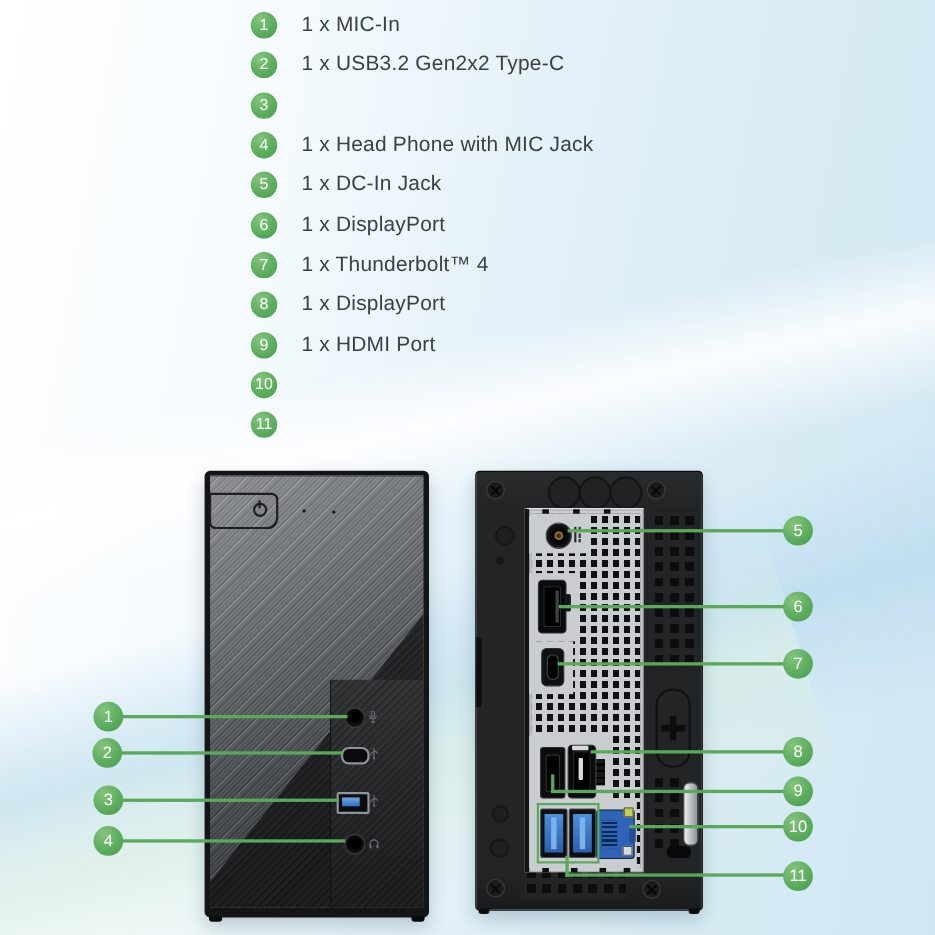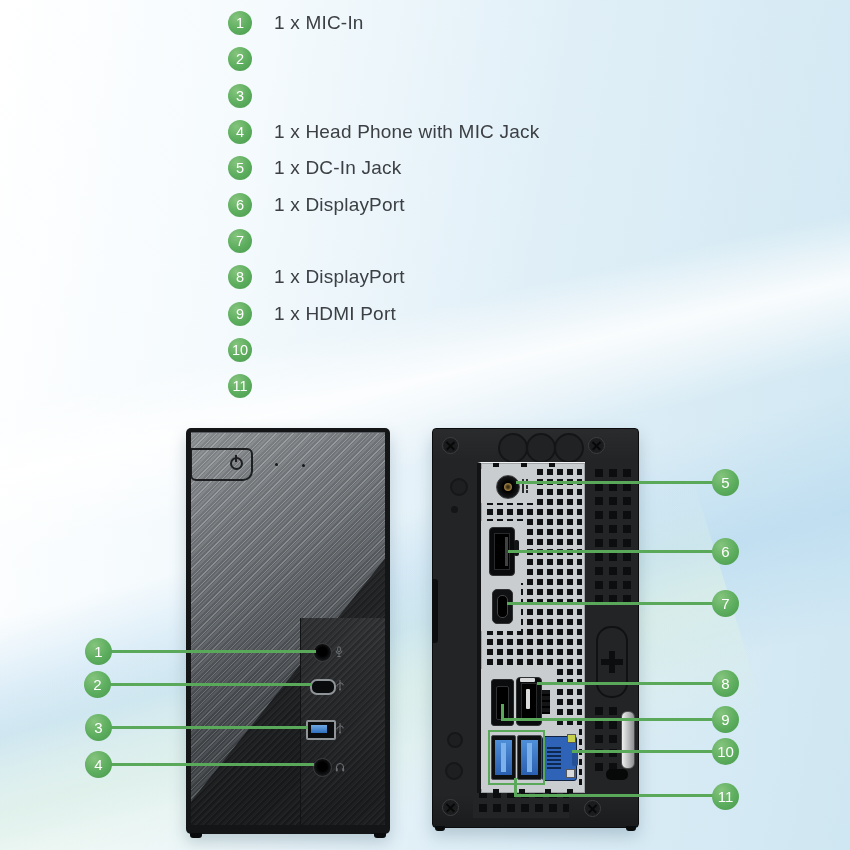--- a/index.html
+++ b/index.html
@@ -132,38 +132,40 @@
   <div class="band band2"></div>
   <div class="band band3"></div>
 
   <div class="port-list">
     <div class="port-row">
         <span class="badge">1</span>
         <span class="lbl">1 x MIC-In</span>
       </div>
     <div class="port-row">
         <span class="badge">2</span>
+        <span class="lbl">1 x USB3.2 Gen2x2 Type-C</span>
       </div>
     <div class="port-row">
         <span class="badge">3</span>
       </div>
     <div class="port-row">
         <span class="badge">4</span>
         <span class="lbl">1 x Head Phone with MIC Jack</span>
       </div>
     <div class="port-row">
         <span class="badge">5</span>
         <span class="lbl">1 x DC-In Jack</span>
       </div>
     <div class="port-row">
         <span class="badge">6</span>
         <span class="lbl">1 x DisplayPort</span>
       </div>
     <div class="port-row">
         <span class="badge">7</span>
+        <span class="lbl">1 x Thunderbolt™ 4</span>
       </div>
     <div class="port-row">
         <span class="badge">8</span>
         <span class="lbl">1 x DisplayPort</span>
       </div>
     <div class="port-row">
         <span class="badge">9</span>
         <span class="lbl">1 x HDMI Port</span>
       </div>
     <div class="port-row">

